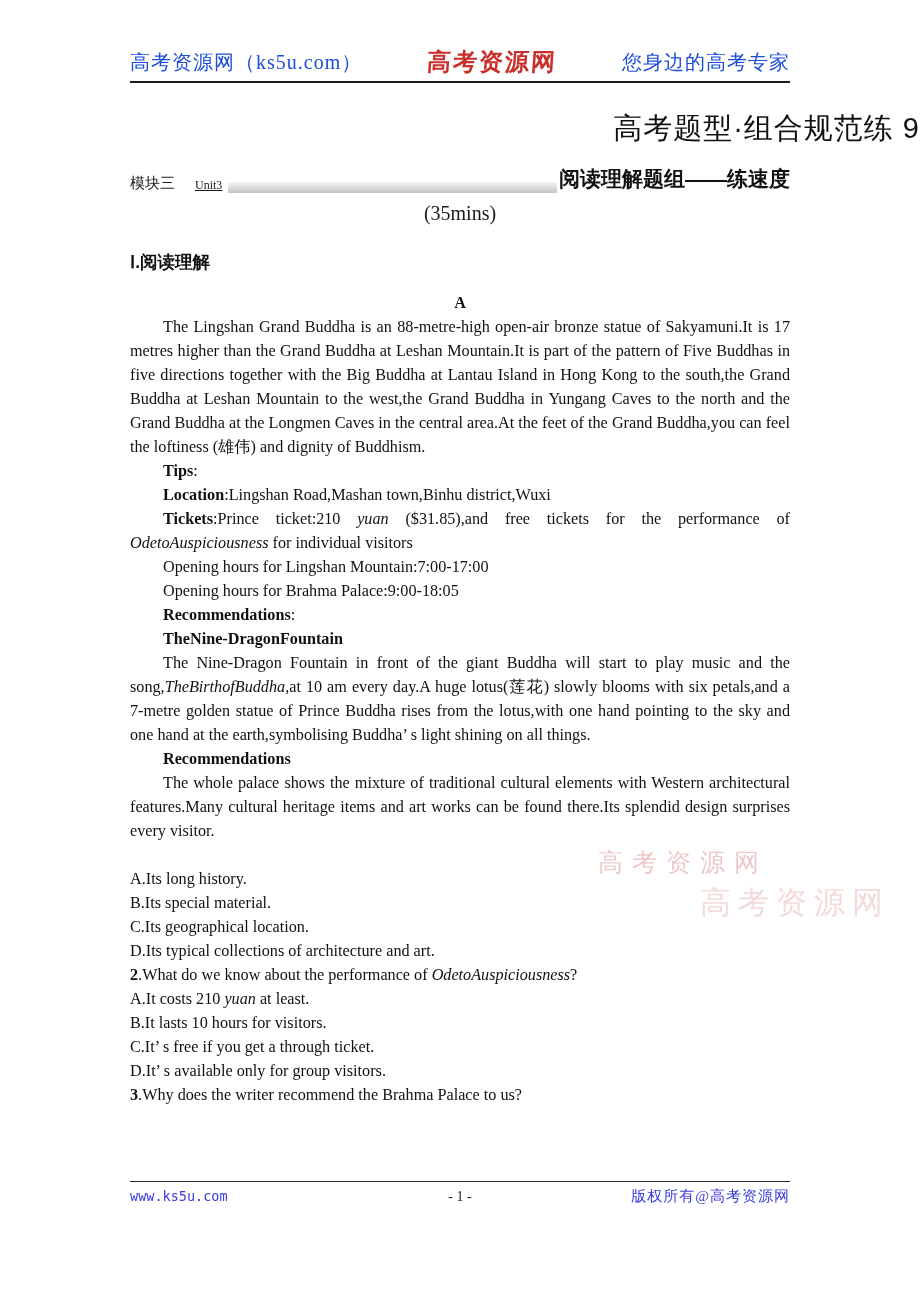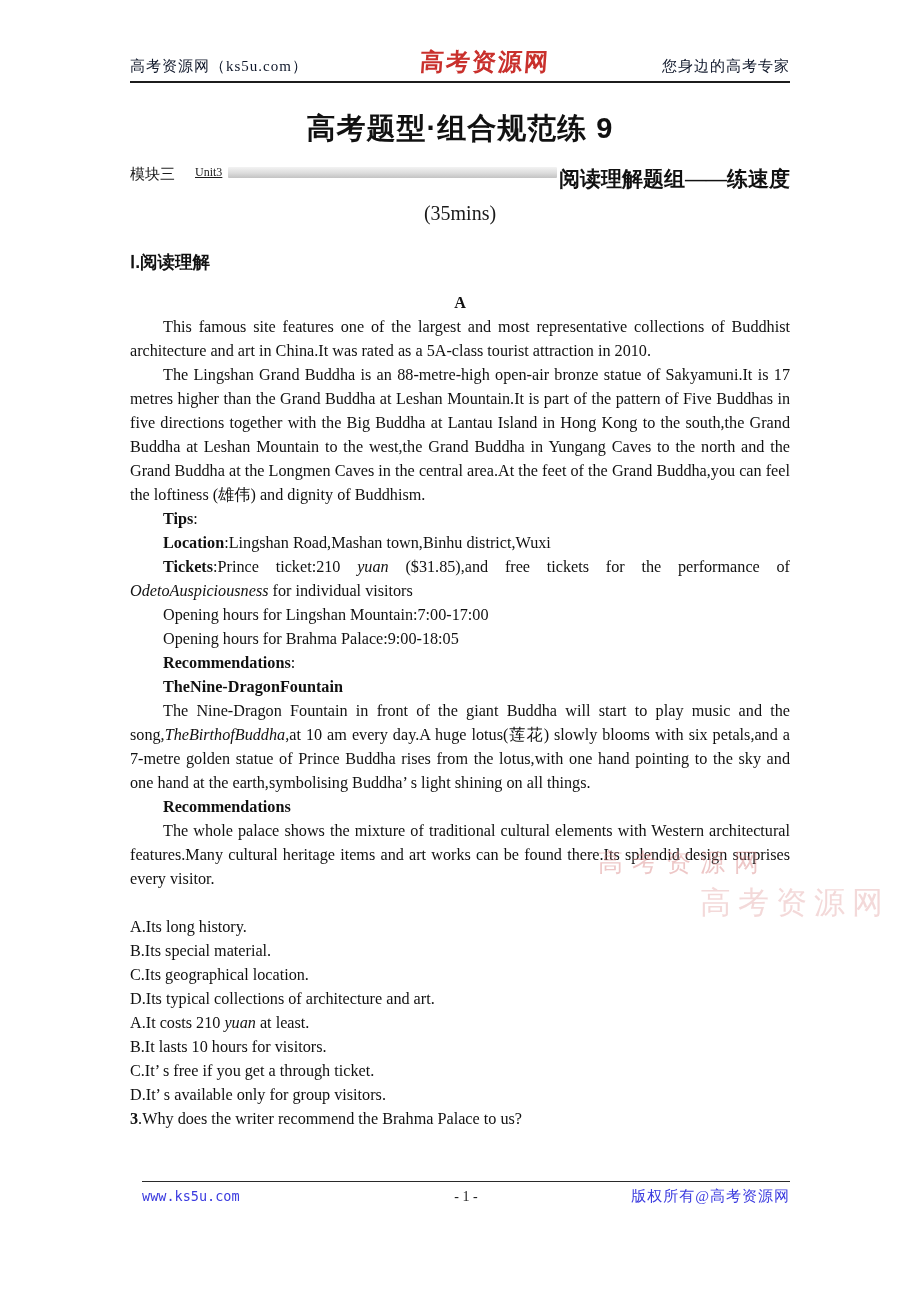--- a/index.html
+++ b/index.html
@@ -16,59 +16,59 @@
   .page-header {
     margin: 0 130px;
     padding-top: 48px;
     padding-bottom: 5px;
     display: flex;
     justify-content: space-between;
     align-items: flex-end;
     border-bottom: 2px solid #1c1c1c;
   }
   .hdr-site, .hdr-slogan {
-    font-size: 15px;
-    color: #0f172a;
+    font-size: 20px;
+    color: #1d4ed8;
     letter-spacing: 1px;
   }
   .hdr-logo {
     color: #c9302c;
     font-size: 24px;
     font-weight: bold;
     letter-spacing: 2px;
     transform: skewX(-4deg);
     line-height: 28px;
   }
 
   
   .doc-title {
     margin-top: 26px;
-    text-align: center;
+    text-align: right;
     font-family: "Liberation Sans", sans-serif;
-    font-weight: bold;
+    font-weight: normal;
     font-size: 29px;
     letter-spacing: 1px;
     color: #111;
   }
   .subtitle-row {
     margin: 16px 130px 0;
     display: flex;
-    align-items: flex-start;
+    align-items: flex-end;
   }
   .sub-module { font-size: 15px; margin-right: 20px; white-space: nowrap; }
   .sub-unit   { font-size: 12px; margin-right: 4px; white-space: nowrap; text-decoration: underline; }
   .rule-bar {
     flex: 1;
     height: 11px;
     margin: 2px 2px 0 2px;
     background: linear-gradient(180deg, #f3f3f3 0%, #dcdcdc 55%, #c3c3c3 100%);
     border-radius: 1px;
   }
   .sub-topic {
-    font-family: Liberation Serif, serif;
+    font-family: Liberation Sans, sans-serif;
     font-weight: bold;
     font-size: 21px;
     white-space: nowrap;
     color: #111;
   }
   .duration {
     margin-top: 9px;
     text-align: center;
     font-size: 20px;
   }
@@ -101,21 +101,21 @@
     pointer-events: none;
     white-space: nowrap;
     font-family: "Liberation Serif", serif;
   }
   .wm-1 { left: 598px; top: 846px; font-size: 25px; letter-spacing: 9px; opacity: 0.45; }
   .wm-2 { left: 700px; top: 882px; font-size: 31px; letter-spacing: 7px; opacity: 0.30; }
 
   
   .page-footer {
     position: absolute;
-    left: 142px; right: 130px;
+    left: 130px; right: 130px;
     top: 1181px;
     border-top: 1.5px solid #2a2a2a;
     padding-top: 5px;
     display: grid;
     grid-template-columns: 1fr auto 1fr;
     align-items: baseline;
   }
   .ft-site {
     color: #3a3adf;
     font-family: "DejaVu Sans Mono", monospace;
@@ -140,37 +140,37 @@
   <span class="sub-unit">Unit3</span>
   <span class="rule-bar"></span>
   <span class="sub-topic">阅读理解题组——练速度</span>
 </div>
 
 <div class="duration">(35mins)</div>
 
 <div class="content">
     <div class="block sec"><span class="hb">Ⅰ.阅读理解</span></div>
     <div class="block center"><span class="b">A</span></div>
-    <div class="block para"><span>This famous site features one of the largest and most representative collections of Buddhist architecture and art in China.It was rated as a 5A-class tourist attraction in 2010.</span></div>
     <div class="block para"><span>The Lingshan Grand Buddha is an 88-metre-high open-air bronze statue of Sakyamuni.It is 17 metres higher than the Grand Buddha at Leshan Mountain.It is part of the pattern of Five Buddhas in five directions together with the Big Buddha at Lantau Island in Hong Kong to the south,the Grand Buddha at Leshan Mountain to the west,the Grand Buddha in Yungang Caves to the north and the Grand Buddha at the Longmen Caves in the central area.At the feet of the Grand Buddha,you can feel the loftiness (雄伟) and dignity of Buddhism.</span></div>
     <div class="block para"><span class="b">Tips</span><span>:</span></div>
     <div class="block para"><span class="b">Location</span><span>:Lingshan Road,Mashan town,Binhu district,Wuxi</span></div>
     <div class="block para"><span class="b">Tickets</span><span>:Prince ticket:210 </span><span class="i">yuan</span><span> ($31.85),and free tickets for the performance of </span><span class="i">OdetoAuspiciousness</span><span> for individual visitors</span></div>
     <div class="block para"><span>Opening hours for Lingshan Mountain:7:00-17:00</span></div>
     <div class="block para"><span>Opening hours for Brahma Palace:9:00-18:05</span></div>
     <div class="block para"><span class="b">Recommendations</span><span>:</span></div>
     <div class="block para"><span class="b">TheNine-DragonFountain</span></div>
     <div class="block para"><span>The Nine-Dragon Fountain in front of the giant Buddha will start to play music and the song,</span><span class="i">TheBirthofBuddha</span><span>,at 10 am every day.A huge lotus(莲花) slowly blooms with six petals,and a 7-metre golden statue of Prince Buddha rises from the lotus,with one hand pointing to the sky and one hand at the earth,symbolising Buddha’ s light shining on all things.</span></div>
     <div class="block para"><span class="b">Recommendations</span></div>
     <div class="block para"><span>The whole palace shows the mixture of traditional cultural elements with Western architectural features.Many cultural heritage items and art works can be found there.Its splendid design surprises every visitor.</span></div>
     <div class="block spacer"></div>
     <div class="block line"><span>A.Its long history.</span></div>
     <div class="block line"><span>B.Its special material.</span></div>
     <div class="block line"><span>C.Its geographical location.</span></div>
     <div class="block line"><span>D.Its typical collections of architecture and art.</span></div>
+    <div class="block line"><span class="b">2</span><span>.What do we know about the performance of </span><span class="i">OdetoAuspiciousness</span><span>?</span></div>
     <div class="block line"><span>A.It costs 210 </span><span class="i">yuan</span><span> at least.</span></div>
     <div class="block line"><span>B.It lasts 10 hours for visitors.</span></div>
     <div class="block line"><span>C.It’ s free if you get a through ticket.</span></div>
     <div class="block line"><span>D.It’ s available only for group visitors.</span></div>
     <div class="block line"><span class="b">3</span><span>.Why does the writer recommend the Brahma Palace to us?</span></div>
   </div>
 
 <div class="watermark wm-1">高考资源网</div>
 <div class="watermark wm-2">高考资源网</div>
 

